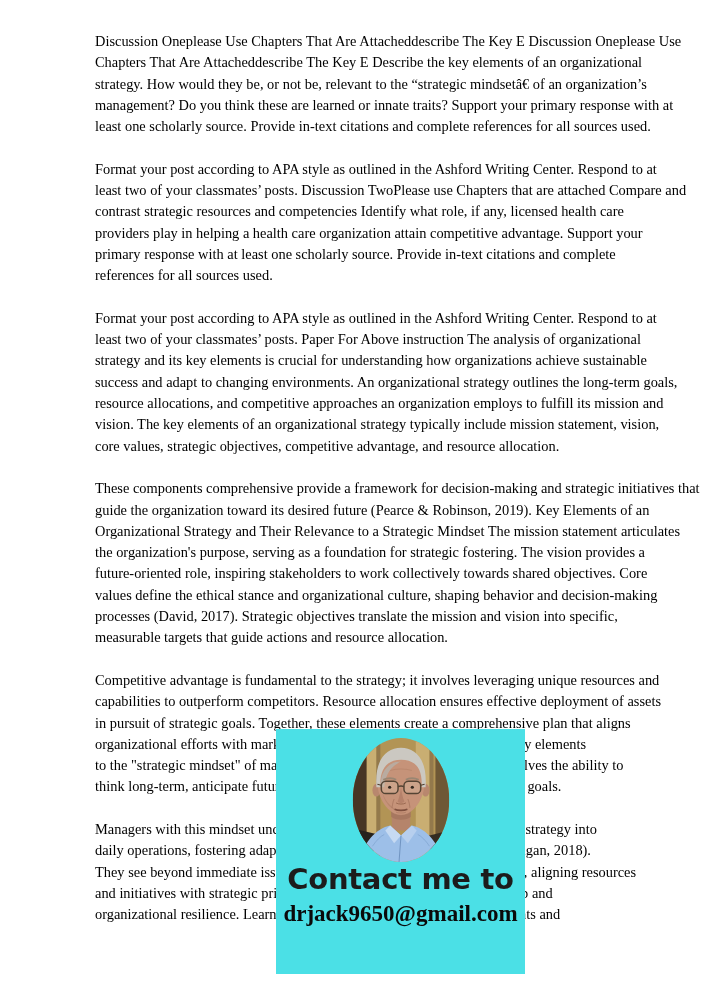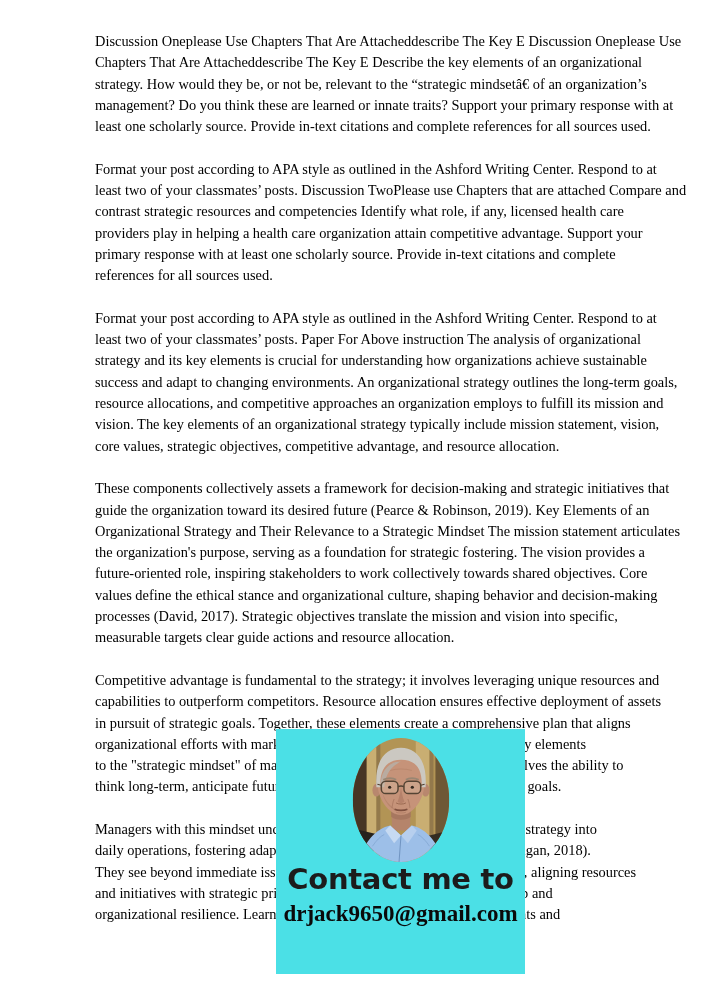--- a/index.html
+++ b/index.html
@@ -85,28 +85,28 @@
       <div class="paragraph">
         <div class="line">Format your post according to APA style as outlined in the Ashford Writing Center. Respond to at</div>
         <div class="line">least two of your classmates’ posts. Paper For Above instruction The analysis of organizational</div>
         <div class="line">strategy and its key elements is crucial for understanding how organizations achieve sustainable</div>
         <div class="line">success and adapt to changing environments. An organizational strategy outlines the long-term goals,</div>
         <div class="line">resource allocations, and competitive approaches an organization employs to fulfill its mission and</div>
         <div class="line">vision. The key elements of an organizational strategy typically include mission statement, vision,</div>
         <div class="line">core values, strategic objectives, competitive advantage, and resource allocation.</div>
       </div>
       <div class="paragraph">
-        <div class="line">These components collectively assets a framework for decision-making and strategic initiatives that</div>
+        <div class="line">These components comprehensive provide a framework for decision-making and strategic initiatives that</div>
         <div class="line">guide the organization toward its desired future (Pearce &amp; Robinson, 2019). Key Elements of an</div>
         <div class="line">Organizational Strategy and Their Relevance to a Strategic Mindset The mission statement articulates</div>
         <div class="line">the organization's purpose, serving as a foundation for strategic fostering. The vision provides a</div>
         <div class="line">future-oriented role, inspiring stakeholders to work collectively towards shared objectives. Core</div>
         <div class="line">values define the ethical stance and organizational culture, shaping behavior and decision-making</div>
         <div class="line">processes (David, 2017). Strategic objectives translate the mission and vision into specific,</div>
-        <div class="line">measurable targets clear guide actions and resource allocation.</div>
+        <div class="line">measurable targets that guide actions and resource allocation.</div>
       </div>
       <div class="paragraph">
         <div class="line">Competitive advantage is fundamental to the strategy; it involves leveraging unique resources and</div>
         <div class="line">capabilities to outperform competitors. Resource allocation ensures effective deployment of assets</div>
         <div class="line">in pursuit of strategic goals. Together, these elements create a comprehensive plan that aligns</div>
         <div class="line">organizational efforts with market opportunities. The relevance of these key elements</div>
         <div class="line">to the "strategic mindset" of management is clear. A strategic mindset involves the ability to</div>
         <div class="line">think long-term, anticipate future trends, and align decisions with strategic goals.</div>
       </div>
       <div class="paragraph">

